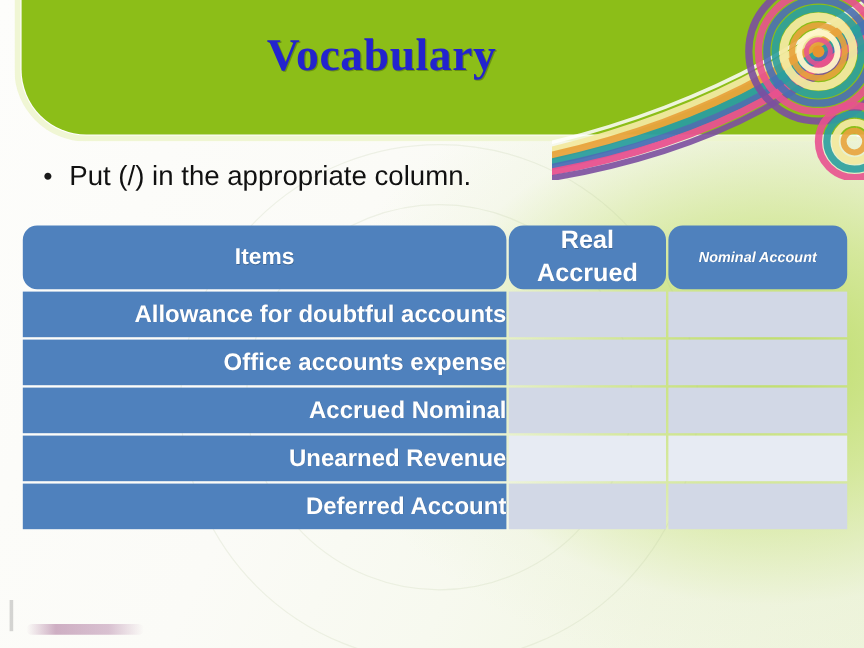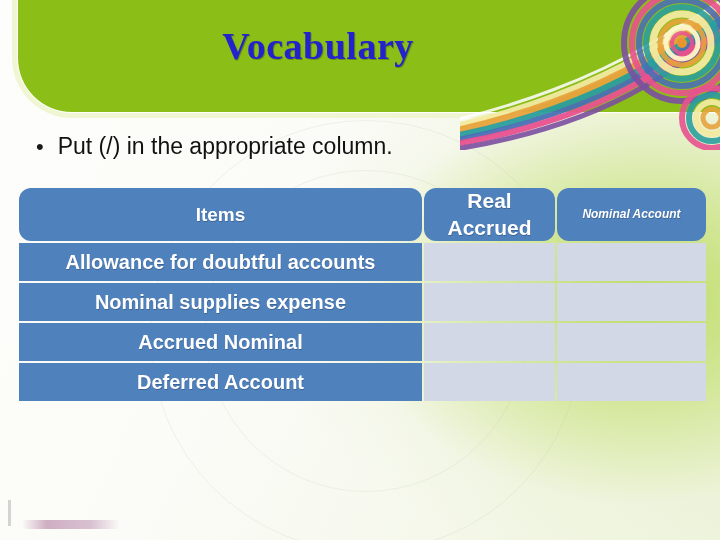--- a/index.html
+++ b/index.html
@@ -113,21 +113,21 @@
   .hdr.items{font-size:19px;}
   .hdr.real{font-size:21px;}
   .hdr.nominal{font-size:12px;font-style:italic;}
 
   .item-cell{
     background:#4F81BD;
     color:#ffffff;
     height:38px;
     font-size:20px;
     font-weight:bold;
-    text-align:center;
+    text-align:right;
     padding-left:9px;
     white-space:nowrap;
     text-shadow:0.5px 0.5px 0 rgba(0,0,0,0.22);
   }
   .mark-cell{height:38px;}
   tr.band-a .mark-cell{background:#D2D8E6;}
   tr.band-b .mark-cell{background:#E7EBF3;}
 
   
   #smudge{
@@ -209,26 +209,31 @@
         <th class="hdr nominal">Nominal Account</th>
       </tr>
     </thead>
     <tbody>
       <tr class="band-a">
         <td class="item-cell">Allowance for doubtful accounts</td>
         <td class="mark-cell"></td>
         <td class="mark-cell"></td>
       </tr>
       <tr class="band-a">
-        <td class="item-cell">Nominal supplies expense</td>
+        <td class="item-cell">Office accounts expense</td>
         <td class="mark-cell"></td>
         <td class="mark-cell"></td>
       </tr>
       <tr class="band-a">
         <td class="item-cell">Accrued Nominal</td>
+        <td class="mark-cell"></td>
+        <td class="mark-cell"></td>
+      </tr>
+      <tr class="band-b">
+        <td class="item-cell">Unearned Revenue</td>
         <td class="mark-cell"></td>
         <td class="mark-cell"></td>
       </tr>
       <tr class="band-a">
         <td class="item-cell">Deferred Account</td>
         <td class="mark-cell"></td>
         <td class="mark-cell"></td>
       </tr>
     </tbody>
   </table>

